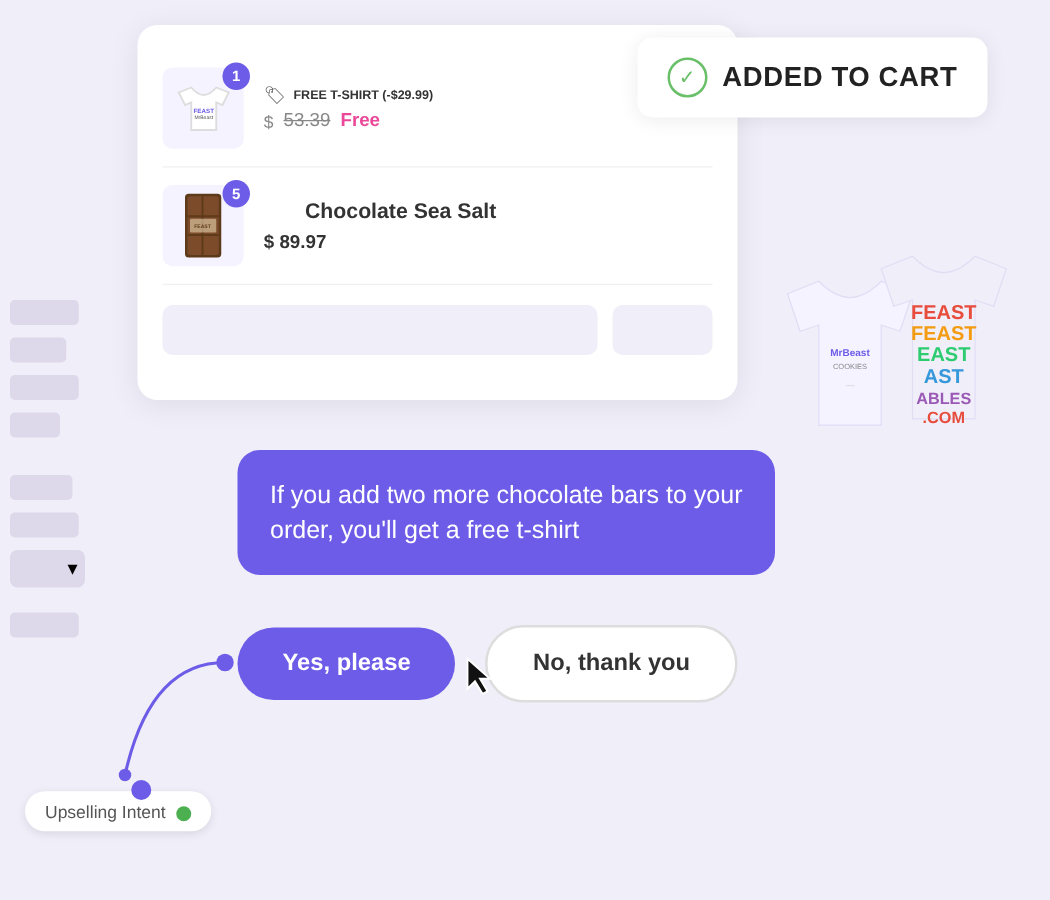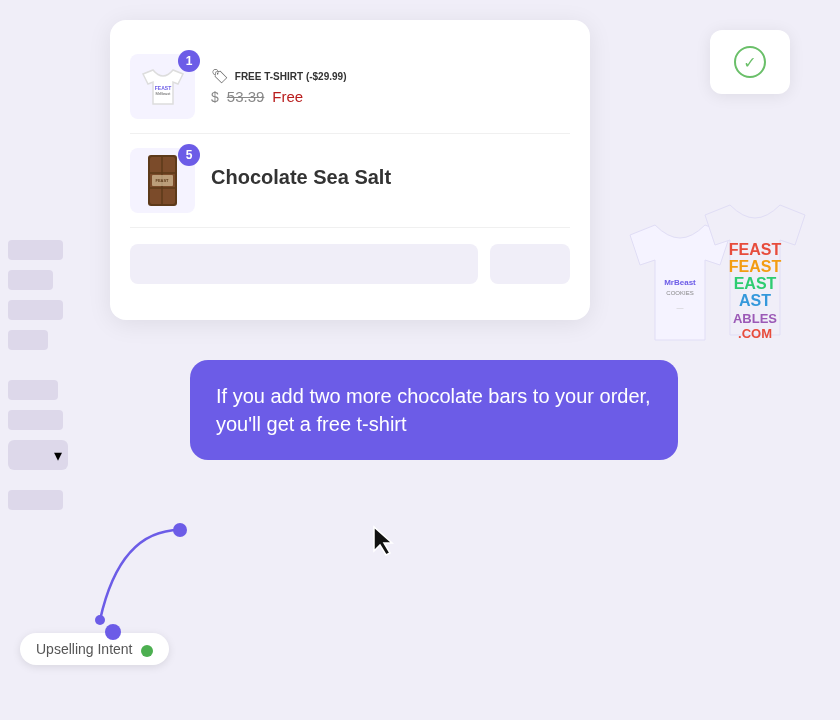--- a/index.html
+++ b/index.html
@@ -151,22 +151,22 @@
       text-decoration: line-through;
     }
 
     .price-dollar {
       font-size: 14px;
       color: #888;
     }
 
     .price-free {
       font-size: 15px;
-      font-weight: 400;
-      color: #b91c1c;
+      font-weight: 700;
+      color: #ec4899;
     }
 
     .price-amount {
       font-size: 15px;
       font-weight: 600;
       color: #333;
     }
 
     
     .input-row {
@@ -221,21 +221,21 @@
     }
 
     
     .upsell-bubble {
       position: absolute;
       top: 360px;
       left: 190px;
       background: #6c5ce7;
       border-radius: 18px;
       padding: 22px 26px;
-      width: 488px;
+      width: 430px;
       color: white;
       font-size: 20px;
       font-weight: 500;
       line-height: 1.4;
       z-index: 20;
     }
 
     
     .buttons-row {
       position: absolute;
@@ -350,20 +350,21 @@
     <div class="dropdown-item" style="top: 440px;">
       <span>▾</span>
     </div>
     <div class="strip" style="top: 490px; width: 55px;"></div>
   </div>
 
   <div class="added-to-cart-banner">
     <div class="check-circle">
       <span>✓</span>
     </div>
+    <span class="added-text">ADDED TO CART</span>
   </div>
 
   <div class="cart-panel">
 
     <div class="cart-item">
       <div class="item-badge">1</div>
       <div class="item-image">
 
         <svg class="tshirt-svg" viewBox="0 0 50 50" xmlns="http://www.w3.org/2000/svg">
           <path d="M5 12 L15 8 Q20 14 25 14 Q30 14 35 8 L45 12 L40 22 L35 20 L35 42 L15 42 L15 20 L10 22 Z" fill="#fff" stroke="#ddd" stroke-width="1.5"></path>
@@ -394,21 +395,24 @@
 
           <line x1="5" y1="20" x2="30" y2="20" stroke="#5d3a1a" stroke-width="1.5"></line>
           <line x1="5" y1="35" x2="30" y2="35" stroke="#5d3a1a" stroke-width="1.5"></line>
           <line x1="17" y1="4" x2="17" y2="51" stroke="#5d3a1a" stroke-width="1.5"></line>
 
           <rect x="7" y="22" width="21" height="11" rx="1" fill="#e8d5b0" opacity="0.6"></rect>
           <text x="17" y="29" text-anchor="middle" font-size="4" fill="#5d3a1a" font-weight="bold">FEAST</text>
         </svg>
       </div>
       <div class="item-details">
-        <div class="item-name" style="font-size:20px; margin-bottom:6px;">Chocolate Sea Salt</div>
+        <div class="item-name" style="font-size:17px; margin-bottom:6px;margin-left:33px;">Chocolate Sea Salt</div>
+        <div class="item-price-row">
+          <span class="price-amount">$ 89.97</span>
+        </div>
       </div>
     </div>
 
     <div class="input-row">
       <div class="input-field"></div>
       <div class="input-button"></div>
     </div>
 
   </div>
 
@@ -440,20 +444,24 @@
   <div class="upsell-bubble">
     <span>If you add two more chocolate bars to your order, you'll get a free t-shirt</span>
   </div>
 
   <svg class="connection-line" width="120" height="120" viewBox="0 0 120 120">
     <circle cx="100" cy="10" r="7" fill="#6c5ce7"></circle>
     <path d="M100 10 Q40 10 20 100" stroke="#6c5ce7" stroke-width="2.5" fill="none" stroke-linecap="round"></path>
     <circle cx="20" cy="100" r="5" fill="#6c5ce7"></circle>
   </svg>
 
+  <div class="buttons-row">
+    <button class="btn-yes">Yes, please</button>
+    <button class="btn-no">No, thank you</button>
+  </div>
 
   <div class="cursor">
     <svg viewBox="0 0 28 32" width="28" height="32" xmlns="http://www.w3.org/2000/svg">
       <path d="M4 2 L4 26 L10 20 L16 30 L20 28 L14 18 L22 18 Z" fill="#111" stroke="white" stroke-width="1.5"></path>
     </svg>
   </div>
 
   <div class="upselling-label">
     <span>Upselling Intent</span>
     <div class="green-dot"></div>

